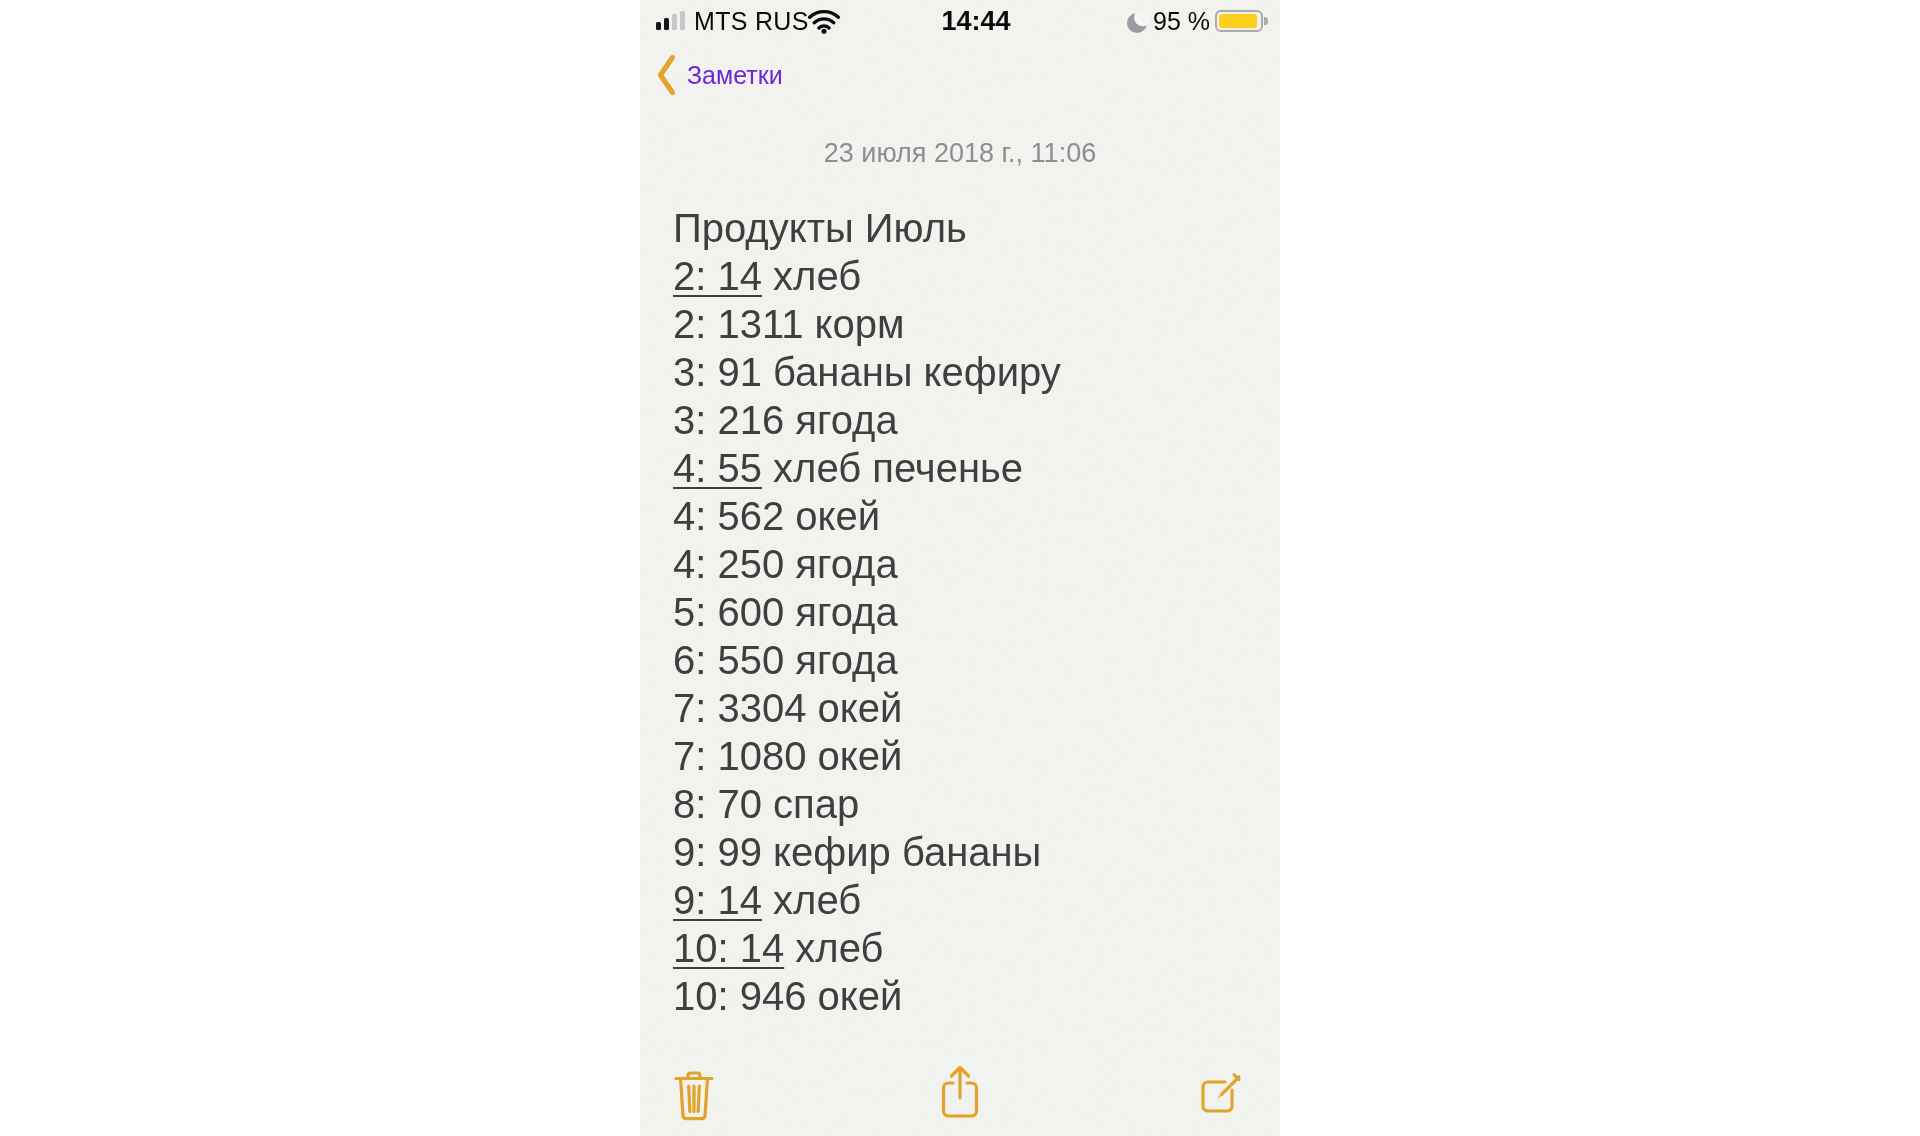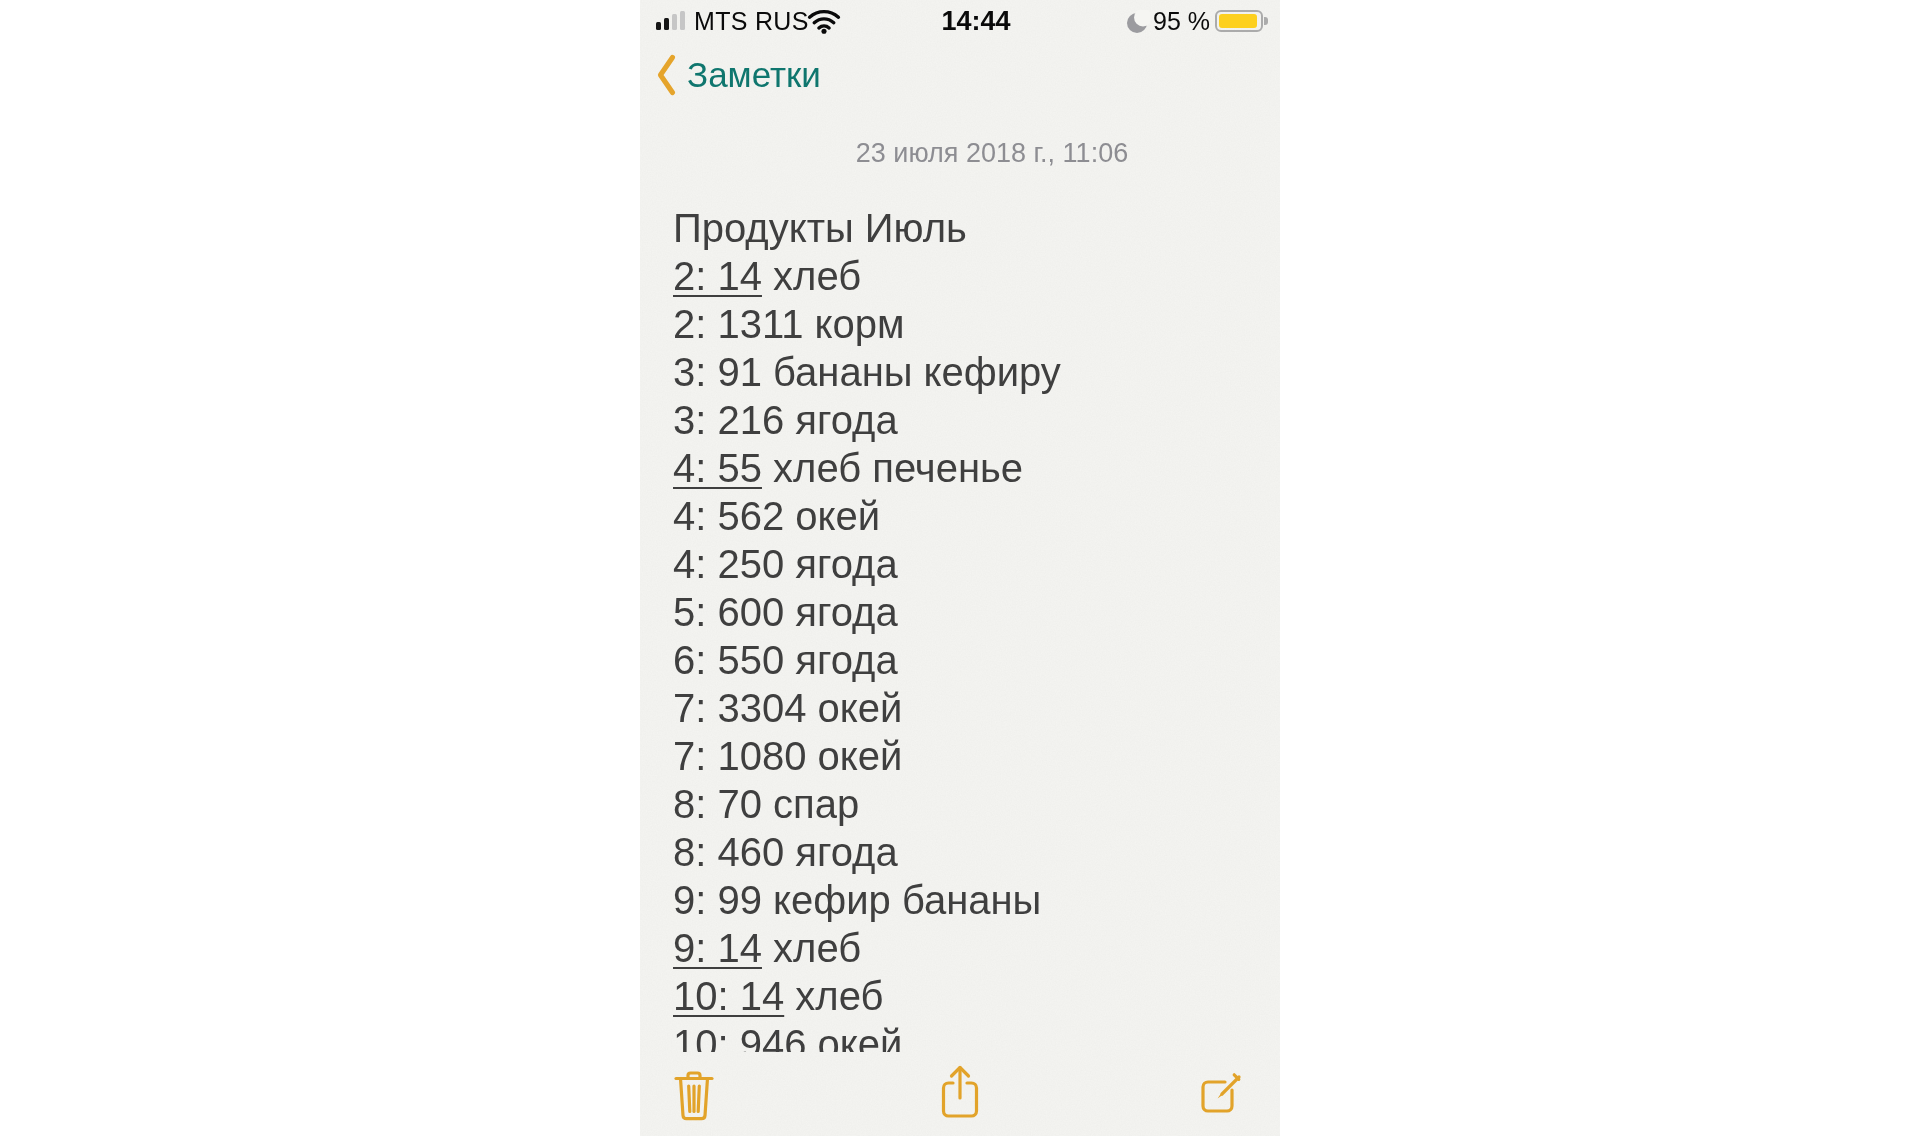--- a/index.html
+++ b/index.html
@@ -23,24 +23,24 @@
   .time { position:absolute; left:0; top:6px; width:100%; text-align:center; font-size:27px; font-weight:700; color:#0a0a0a;margin-left:16px; }
   .moon { position:absolute; right:130px; top:10px; }
   .pct { position:absolute; right:70px; top:7px; font-size:25px; color:#0a0a0a; }
   .batt { position:absolute; right:17px; top:10px; width:44px; height:18px;
           border:2px solid #ababab; border-radius:6px; }
   .batt .fill { position:absolute; left:2px; top:2px; height:14px; background:#fdd01e; border-radius:3px; }
   .batt .tip { position:absolute; right:-7px; top:5px; width:4px; height:8px; background:#ababab; border-radius:0 3px 3px 0; }
 
   
   .nav { left:14px; top:52px; display:flex; align-items:center; gap:9px; cursor:pointer; }
-  .nav .back-label { font-size:35px; color:#0f766e; }
+  .nav .back-label { font-size:25px; color:#6d28d9; }
 
   
-  .date { left:0; top:138px; width:100%; text-align:center; font-size:27px; color:#8d8d92;margin-left:32px; }
+  .date { left:0; top:138px; width:100%; text-align:center; font-size:27px; color:#8d8d92; }
   .note-body { left:33px; top:204px; width:580px; height:848px; overflow:hidden;
                font-size:40px; line-height:48px; color:#3f3f3f; }
   .note-line { white-space:pre; }
   .note-line .u { text-decoration:underline; text-decoration-thickness:2px; text-underline-offset:5px; }
 
   
   .toolbar { left:0; bottom:8px; width:640px; height:74px; }
   .tb-btn { position:absolute; bottom:0; cursor:pointer; }
   .tb-trash { left:32px; }
   .tb-share { left:50%; transform:translateX(-50%); }
@@ -103,21 +103,20 @@
       <div class="note-line">3: 91 бананы кефиру</div>
       <div class="note-line">3: 216 ягода</div>
       <div class="note-line"><span class="u">4: 55</span> хлеб печенье</div>
       <div class="note-line">4: 562 окей</div>
       <div class="note-line">4: 250 ягода</div>
       <div class="note-line">5: 600 ягода</div>
       <div class="note-line">6: 550 ягода</div>
       <div class="note-line">7: 3304 окей</div>
       <div class="note-line">7: 1080 окей</div>
       <div class="note-line">8: 70 спар</div>
-      <div class="note-line">8: 460 ягода</div>
       <div class="note-line">9: 99 кефир бананы</div>
       <div class="note-line"><span class="u">9: 14</span> хлеб</div>
       <div class="note-line"><span class="u">10: 14</span> хлеб</div>
       <div class="note-line">10: 946 окей</div>
     </div>
 
   <div class="layer toolbar">
 
     <div class="tb-btn tb-trash">
       <svg width="44" height="56" viewBox="0 0 44 54">

